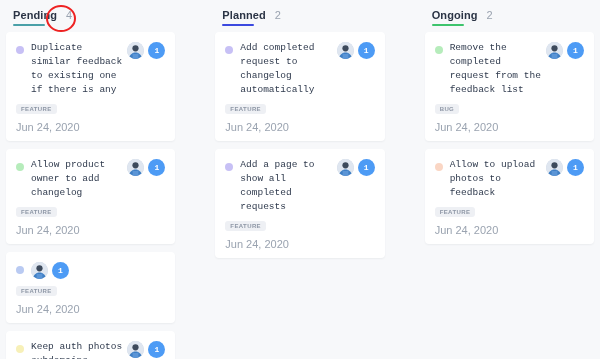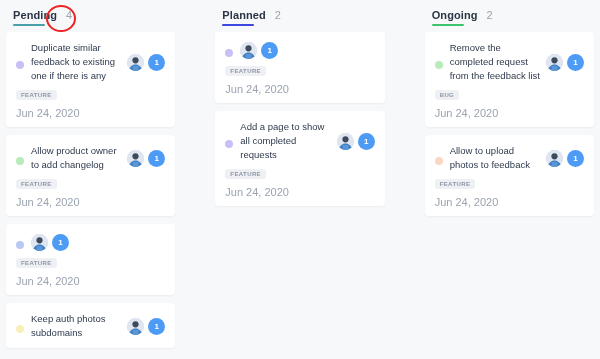--- a/index.html
+++ b/index.html
@@ -61,21 +61,22 @@
     background: #ffffff;
     border-radius: 4px;
     margin-bottom: 8px;
     padding: 9px 10px 8px 10px;
     box-sizing: border-box;
     box-shadow: 0 1px 2px rgba(35, 45, 70, 0.06);
     position: relative;
   }
   .card-top {
     display: flex;
-    align-items: center;
+    align-items: flex-start;
+    font-family: Liberation Mono, monospace;
   }
   .status-dot {
     width: 8px;
     height: 8px;
     border-radius: 50%;
     flex: 0 0 8px;
     margin-top: 5px;
     margin-right: 7px;
   }
   .card-title {
@@ -219,20 +220,21 @@
     </div>
     <div class="column">
       <div class="col-header">
         <span class="col-title">Planned</span>
         <span class="col-count">2</span>
       </div>
       <div class="col-underline" style="background: rgb(59, 73, 223);"></div>
       <div class="cards">
         <div class="card"><div class="card-top">
             <span class="status-dot" style="background: rgb(199, 192, 245);"></span>
+            <div class="card-title">Add completed request to changelog automatically</div>
             <div class="card-meta">
               <div class="avatar">
                 <svg width="17" height="17" viewBox="0 0 17 17">
                   <circle cx="8.5" cy="8.5" r="8.5" fill="#dfe6f0"></circle>
                   <circle cx="8.5" cy="6.3" r="3.1" fill="#3d4a5c"></circle>
                   <path d="M1.6 17 C2.6 12.4 6 10.6 8.5 10.6 C11 10.6 14.4 12.4 15.4 17 Z" fill="#3f7fc4"></path>
                   <path d="M5.6 10.9 C6.6 12.2 10.4 12.2 11.4 10.9 L11.4 17 L5.6 17 Z" fill="#5b95d6"></path>
                 </svg>
               </div>
               <div class="vote-badge">1</div>

